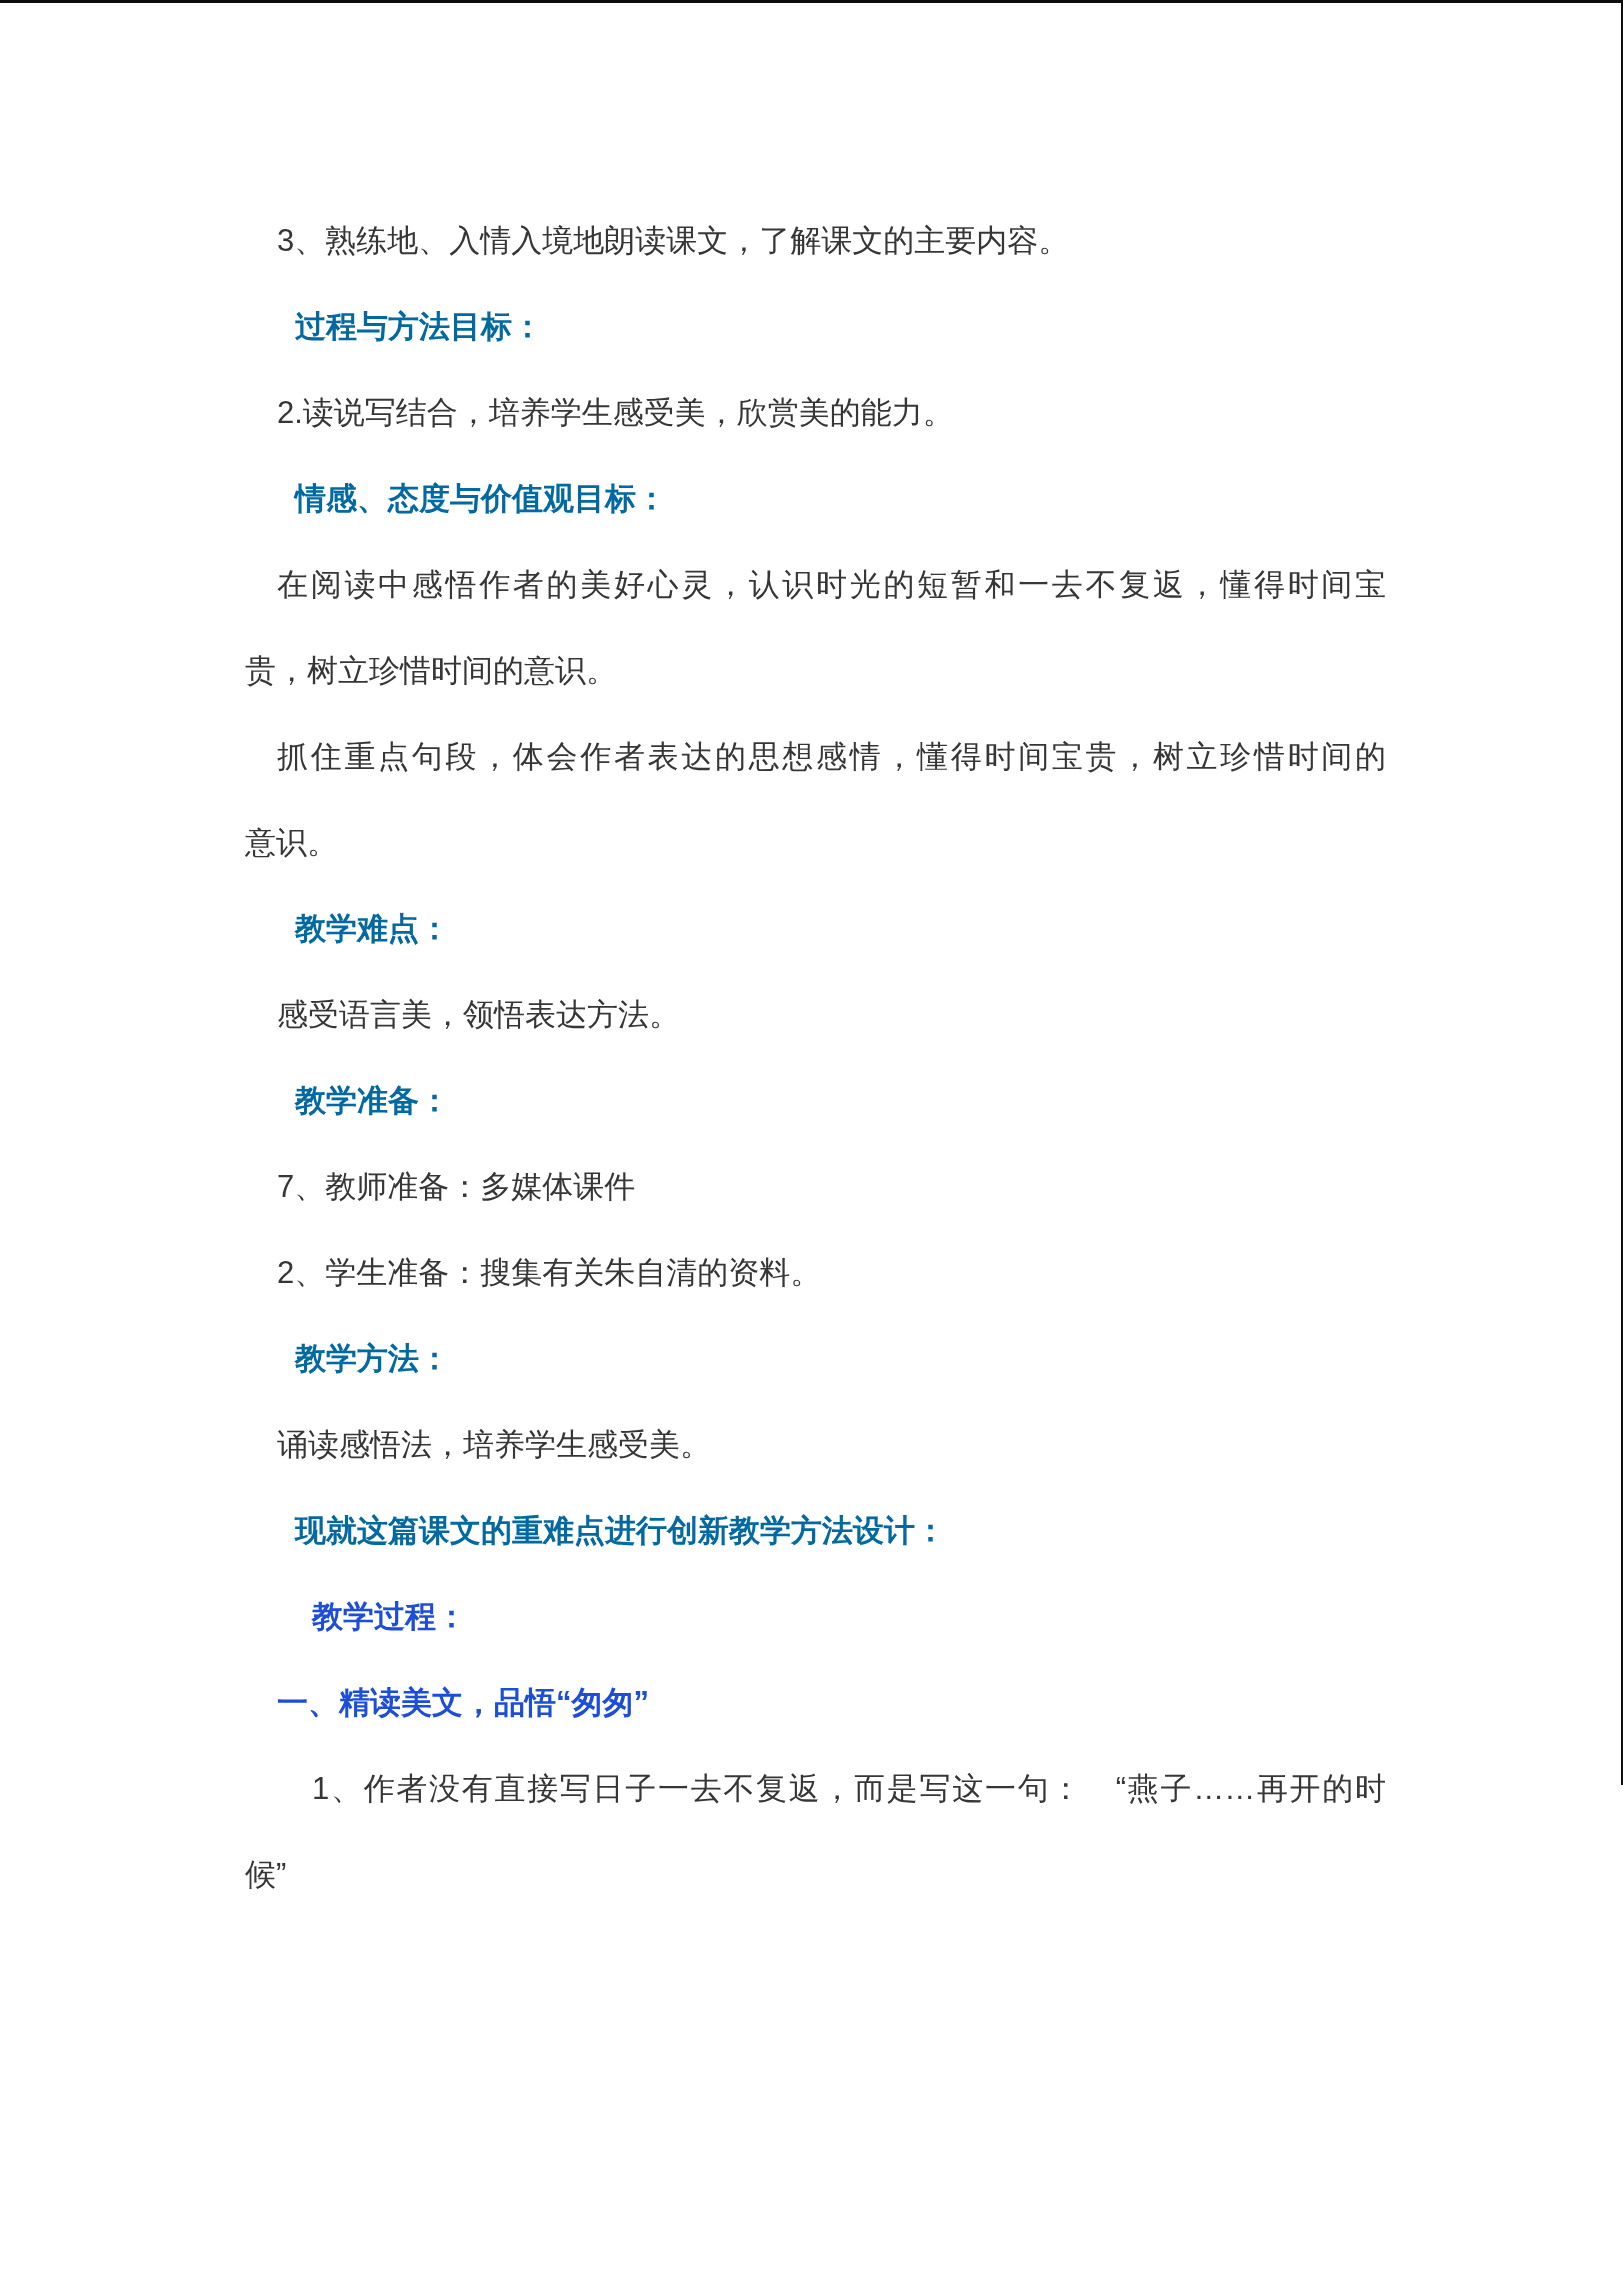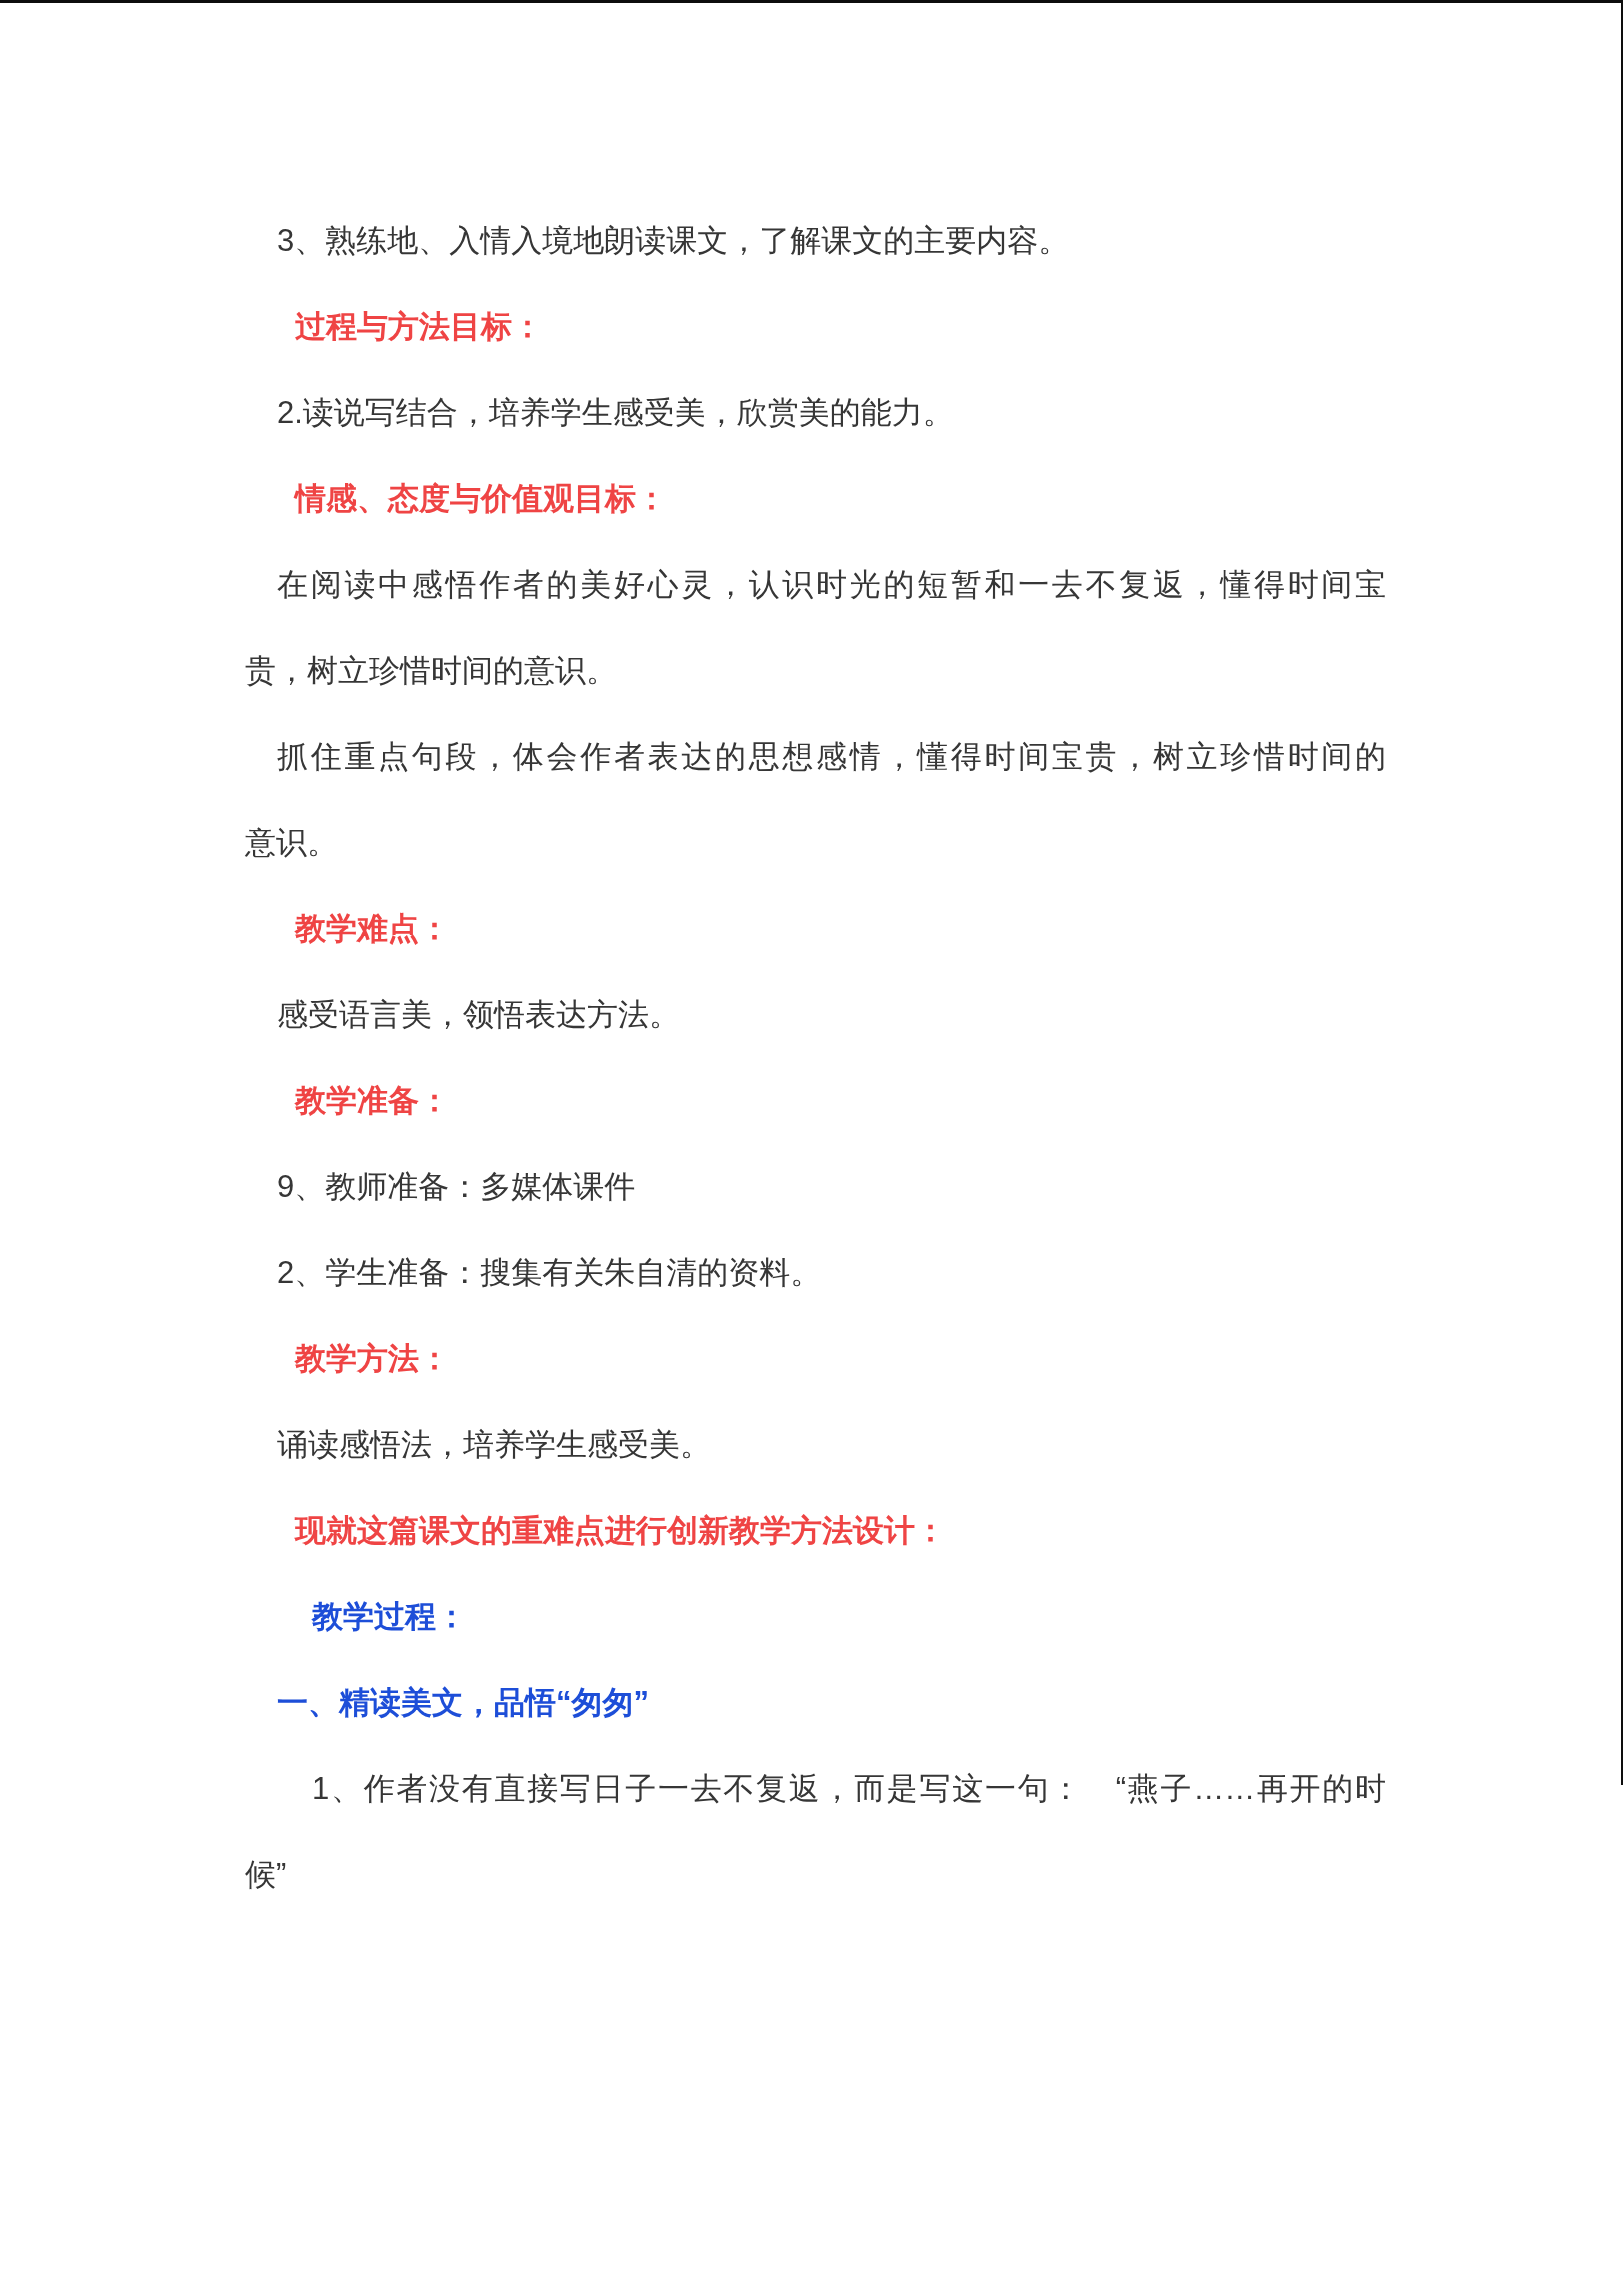--- a/index.html
+++ b/index.html
@@ -46,21 +46,21 @@
     width: 1141px;
     height: 86px;
     white-space: nowrap;
   }
   .ln-cont { padding-left: 0; }
   .ln-body { padding-left: 32px; }
   .ln-deep { padding-left: 67px; }
   .ln-head {
     padding-left: 50px;
     font-weight: 700;
-    color: #ef4444;
+    color: #0369a1;
   }
   .ln-bold {
     font-weight: 700;
     color: #1d4ed8;
   }
   .ln-just {
     text-align: justify;
     text-align-last: justify;
     text-justify: inter-ideograph;
   }
@@ -77,21 +77,21 @@
     <div class="ln ln-head">过程与方法目标：</div>
     <div class="ln ln-body">2.读说写结合，培养学生感受美，欣赏美的能力。</div>
     <div class="ln ln-head">情感、态度与价值观目标：</div>
     <div class="ln ln-body ln-just">在阅读中感悟作者的美好心灵，认识时光的短暂和一去不复返，懂得时间宝</div>
     <div class="ln ln-cont">贵，树立珍惜时间的意识。</div>
     <div class="ln ln-body ln-just">抓住重点句段，体会作者表达的思想感情，懂得时间宝贵，树立珍惜时间的</div>
     <div class="ln ln-cont">意识。</div>
     <div class="ln ln-head">教学难点：</div>
     <div class="ln ln-body">感受语言美，领悟表达方法。</div>
     <div class="ln ln-head">教学准备：</div>
-    <div class="ln ln-body">9、教师准备：多媒体课件</div>
+    <div class="ln ln-body">7、教师准备：多媒体课件</div>
     <div class="ln ln-body">2、学生准备：搜集有关朱自清的资料。</div>
     <div class="ln ln-head">教学方法：</div>
     <div class="ln ln-body">诵读感悟法，培养学生感受美。</div>
     <div class="ln ln-head">现就这篇课文的重难点进行创新教学方法设计：</div>
     <div class="ln ln-deep ln-bold">教学过程：</div>
     <div class="ln ln-body ln-bold">一、精读美文，品悟“匆匆”</div>
     <div class="ln ln-deep ln-just">1、作者没有直接写日子一去不复返，而是写这一句：　“燕子……再开的时</div>
     <div class="ln ln-cont">候”</div>
   </div>
 </div>

